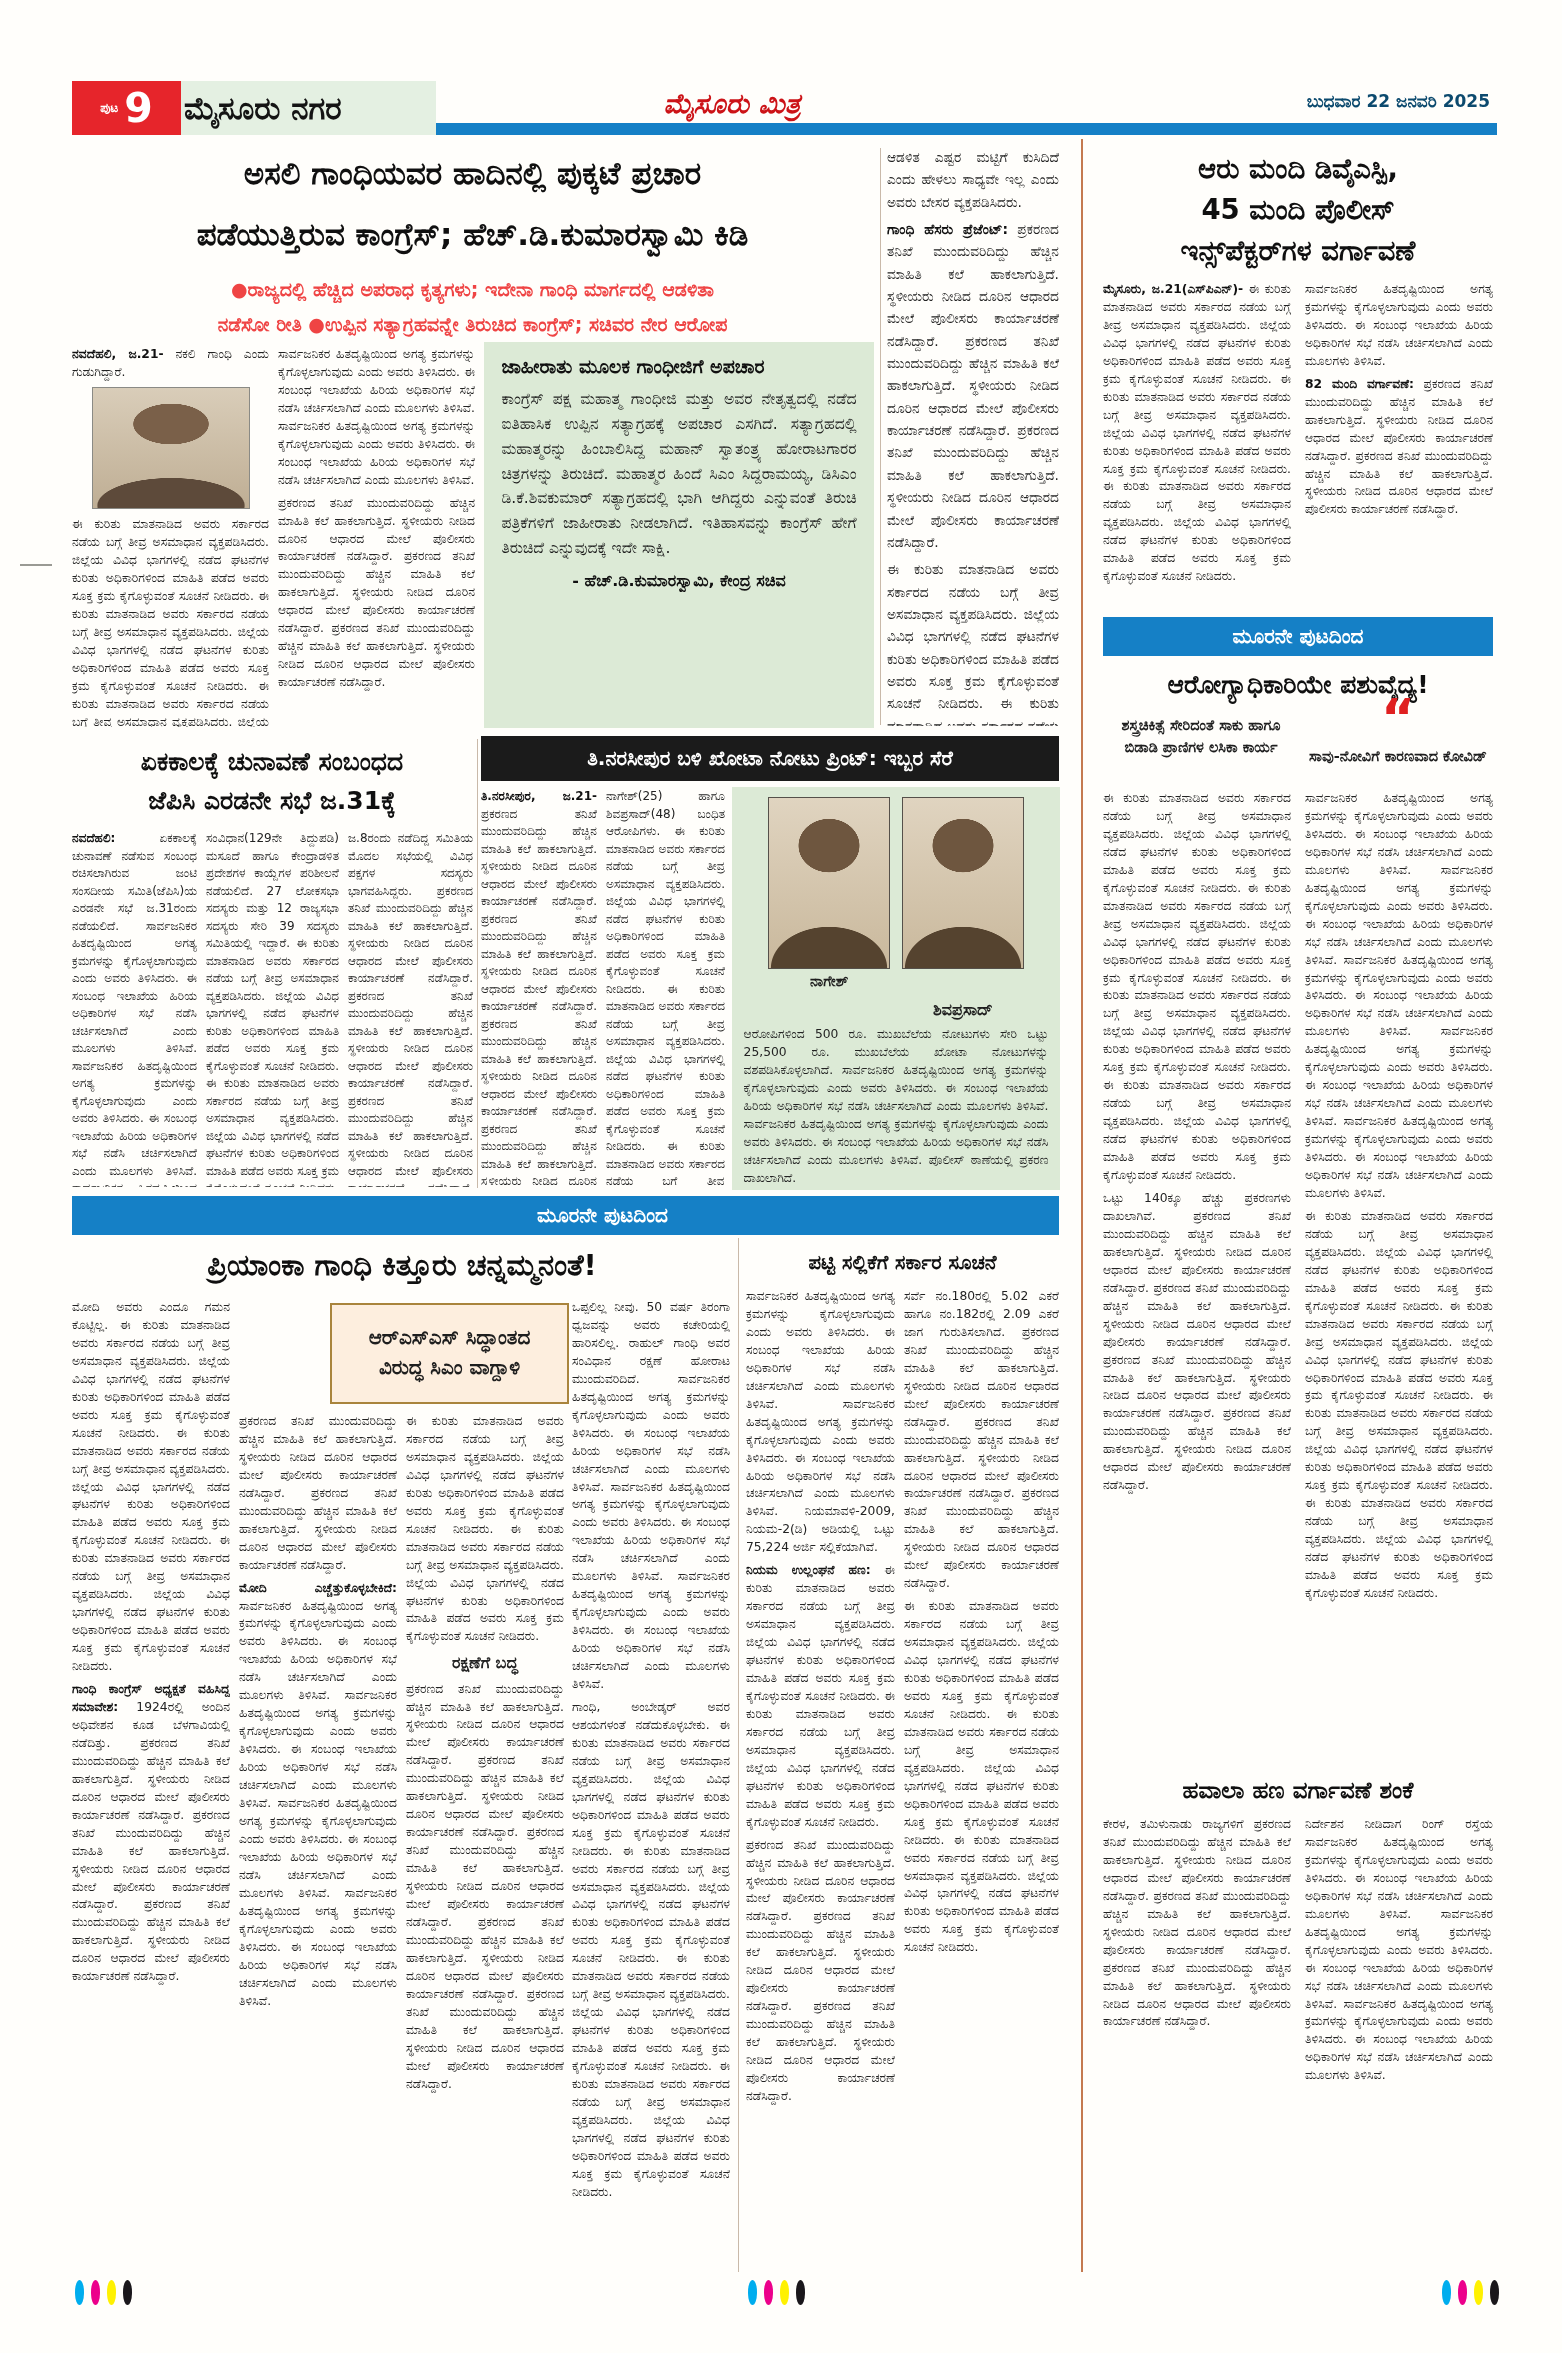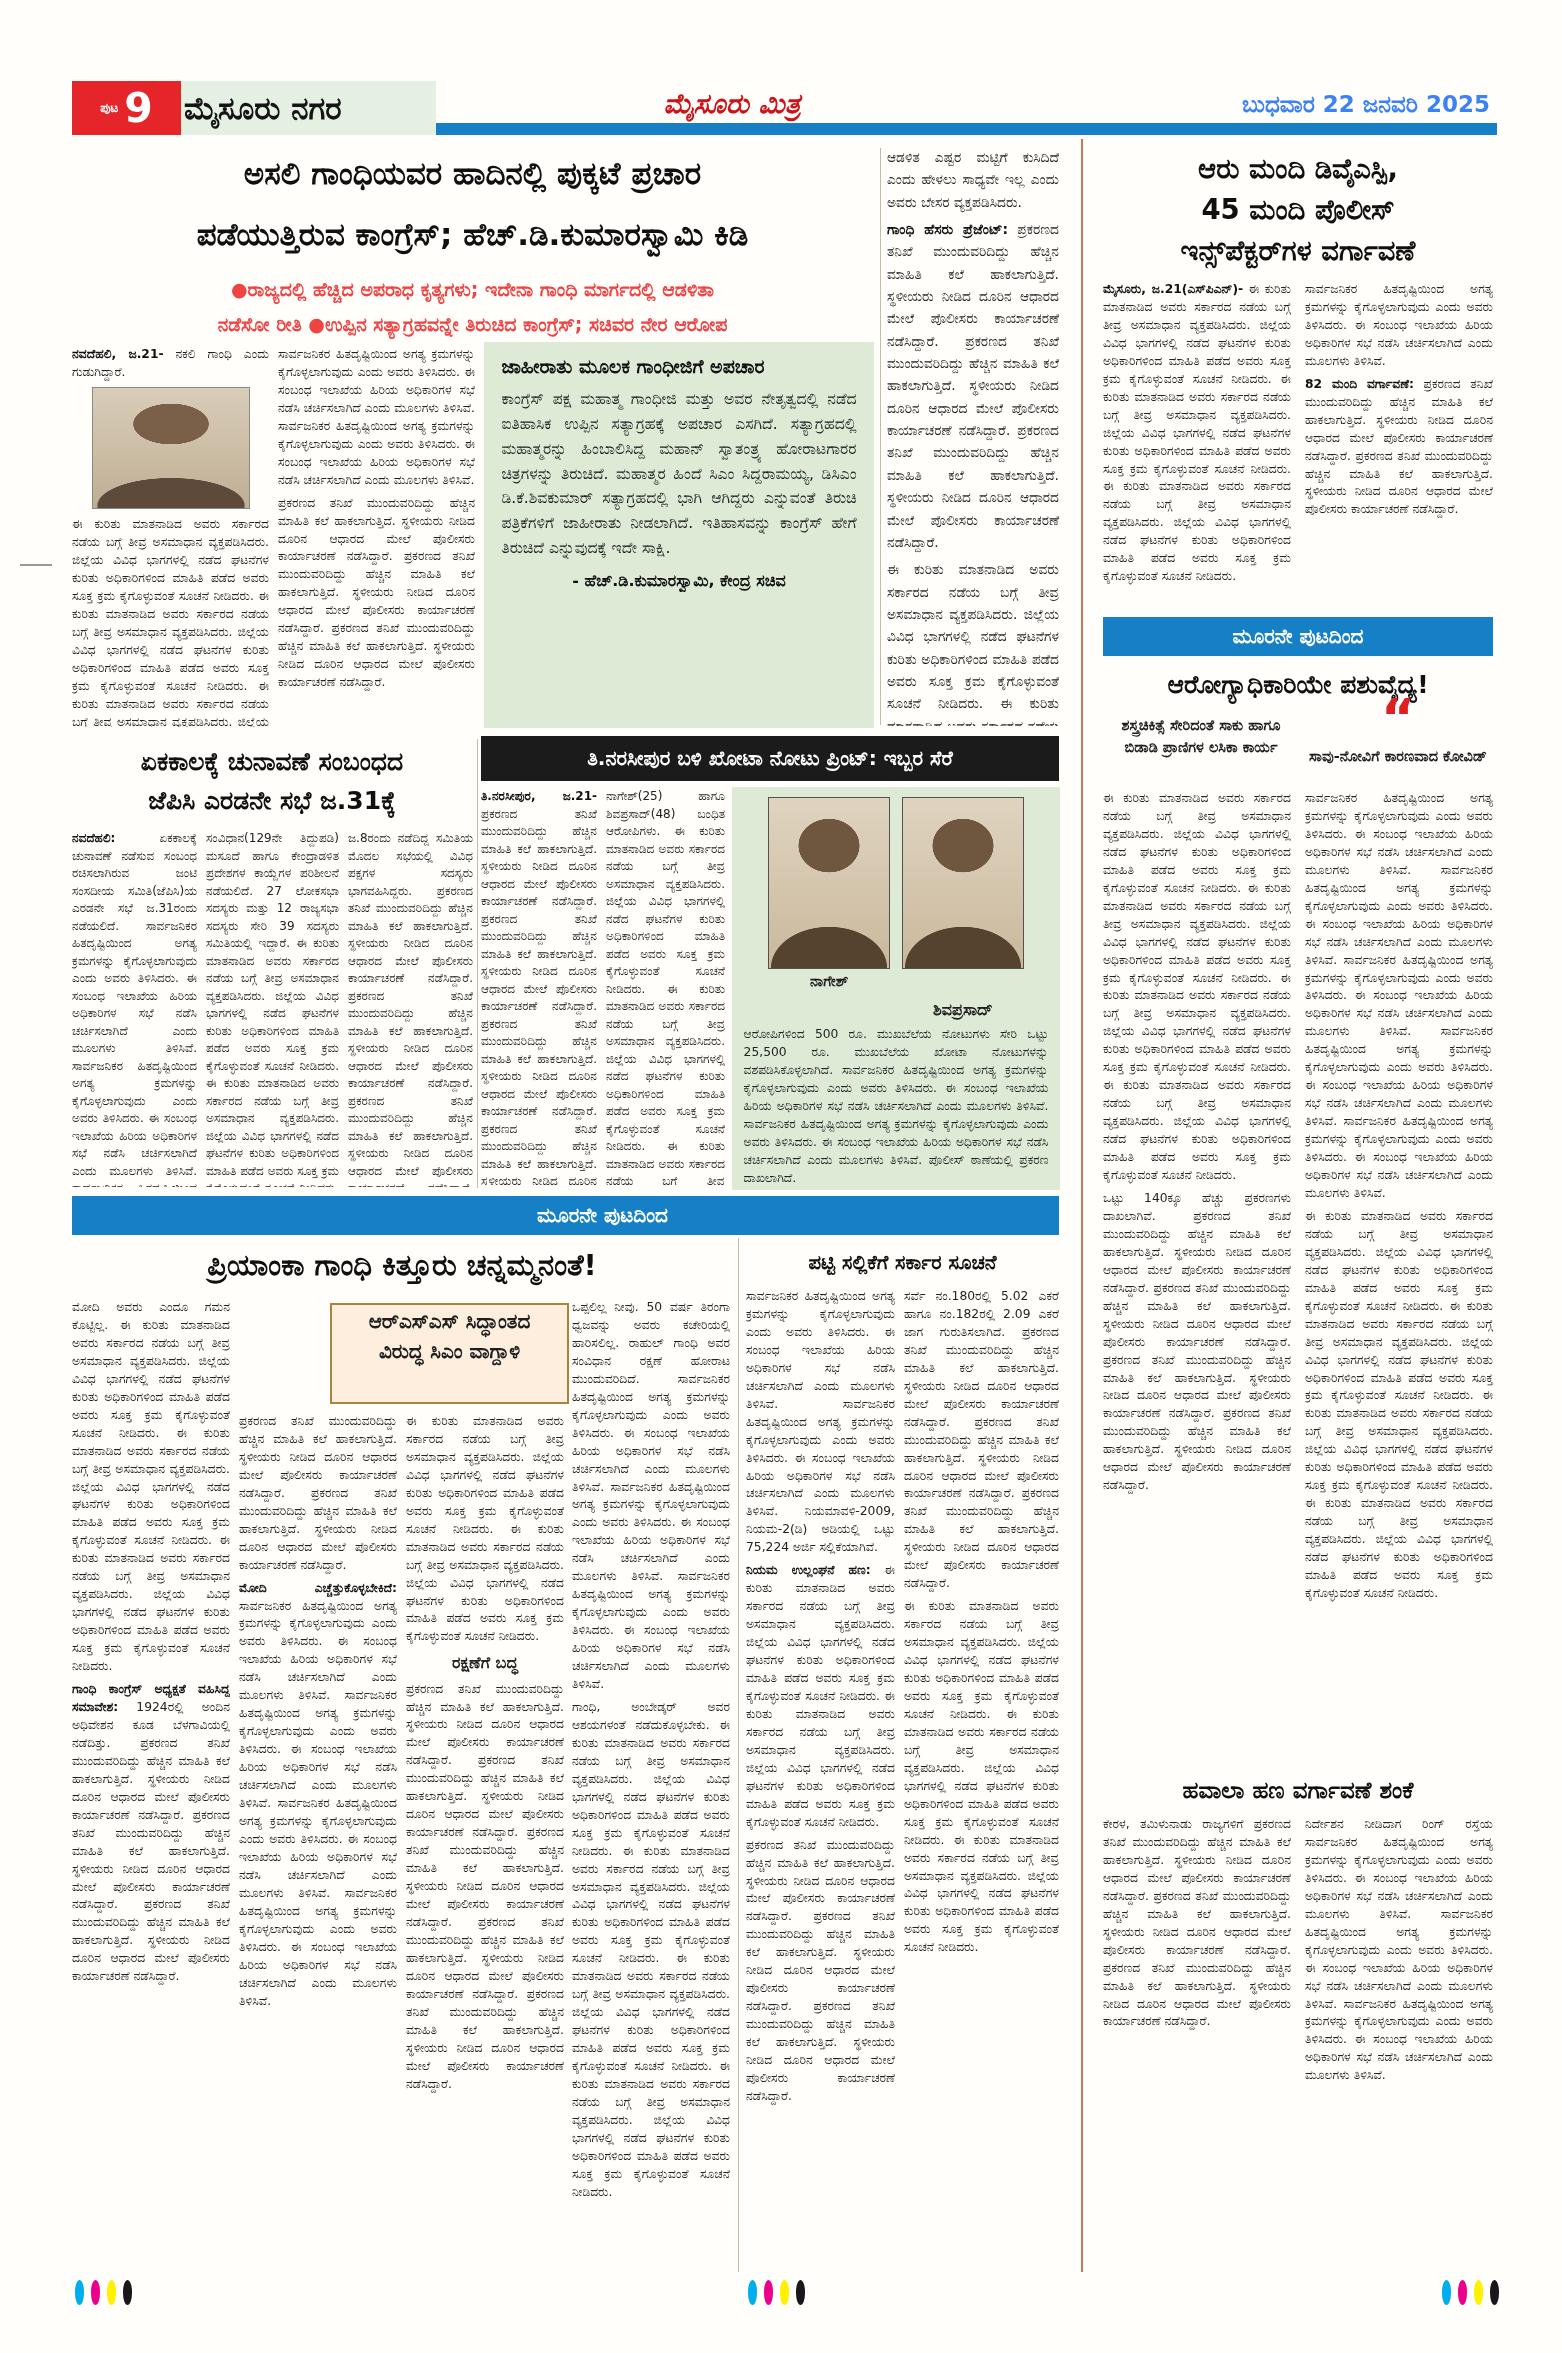--- a/index.html
+++ b/index.html
@@ -35,21 +35,21 @@
   <div class="abs" style="left:72px;top:81px;width:109px;height:54px;background:#e6252b;color:#fff;display:flex;align-items:center;justify-content:center;gap:5.8px;">
     <span style="font-size:12.3px;font-weight:bold;">ಪುಟ</span>
     <span style="font-size:41px;font-weight:bold;line-height:1;">9</span>
   </div>
   <div class="abs" style="left:181px;top:81px;width:255px;height:54px;background:#e4f0e2;display:flex;align-items:center;">
     <span style="font-size:31px;font-weight:bold;padding-left:3px;color:#141414;">ಮೈಸೂರು ನಗರ</span>
   </div>
   <div class="abs" style="left:580px;top:87px;width:304px;height:43px;text-align:center;">
     <span style="font-size:27.5px;font-weight:bold;font-style:italic;color:#cc1317;">ಮೈಸೂರು ಮಿತ್ರ</span>
   </div>
-  <div class="abs" style="left:1174px;top:91px;width:316px;height:38px;text-align:right;font-size:23px;font-weight:bold;color:#3b82f6;">ಬುಧವಾರ 22 ಜನವರಿ 2025</div>
+  <div class="abs" style="left:1174px;top:91px;width:316px;height:38px;text-align:right;font-size:17px;font-weight:bold;color:#0c4a6e;">ಬುಧವಾರ 22 ಜನವರಿ 2025</div>
   <div class="abs" style="left:436px;top:123px;width:1061px;height:11.6px;background:#1580c6;"></div>
   <div class="abs vline" style="left:1081px;top:139px;width:2.2px;height:2133px;"></div>
   <div class="abs" style="left:20px;top:564px;width:32px;height:2.2px;background:#9a9a94;"></div>
 
   <div>
     <div class="abs hl" style="left:72px;top:143px;width:801px;height:125px;font-size:31px;line-height:61px;">
       <div>ಅಸಲಿ ಗಾಂಧಿಯವರ ಹಾದಿನಲ್ಲಿ ಪುಕ್ಕಟೆ ಪ್ರಚಾರ</div>
       <div>ಪಡೆಯುತ್ತಿರುವ ಕಾಂಗ್ರೆಸ್; ಹೆಚ್.ಡಿ.ಕುಮಾರಸ್ವಾಮಿ ಕಿಡಿ</div>
     </div>
     <div class="abs" style="left:72px;top:272px;width:801px;height:70px;text-align:center;color:#ef4444;font-weight:bold;font-size:19px;line-height:35px;overflow:hidden;">
@@ -133,21 +133,21 @@
     </div>
   </div>
 
   <div class="abs bluebar" style="left:72px;top:1196px;width:987px;height:39px;font-size:20px;line-height:39px;text-align:right;padding-right:391px;box-sizing:border-box;">
     <span>ಮೂರನೇ ಪುಟದಿಂದ</span>
   </div>
 
   <div>
     <div class="abs hl" style="left:87px;top:1242px;width:630px;height:46px;font-size:29px;line-height:46px;white-space:nowrap;">ಪ್ರಿಯಾಂಕಾ ಗಾಂಧಿ ಕಿತ್ತೂರು ಚನ್ನಮ್ಮನಂತೆ!</div>
 
-    <div class="abs tanbox" style="left:330px;top:1303px;width:239px;height:101px;text-align:center;padding-top:4px;overflow:hidden;">
+    <div class="abs tanbox" style="left:330px;top:1303px;width:239px;height:101px;text-align:center;padding-top:20px;overflow:hidden;">
       <div style="font-size:20px;font-weight:bold;">ಆರ್‌ಎಸ್‌ಎಸ್ ಸಿದ್ಧಾಂತದ</div>
       <div style="font-size:20px;font-weight:bold;margin-top:5.8px;">ವಿರುದ್ಧ ಸಿಎಂ ವಾಗ್ದಾಳಿ</div>
     </div>
 
     <div class="abs bt" style="left:72px;top:1299px;width:158px;height:973px;">
       <p><span>ಮೋದಿ ಅವರು ಎಂದೂ ಗಮನ ಕೊಟ್ಟಿಲ್ಲ.</span>
          <span>ಈ ಕುರಿತು ಮಾತನಾಡಿದ ಅವರು ಸರ್ಕಾರದ ನಡೆಯ ಬಗ್ಗೆ ತೀವ್ರ ಅಸಮಾಧಾನ ವ್ಯಕ್ತಪಡಿಸಿದರು. ಜಿಲ್ಲೆಯ ವಿವಿಧ ಭಾಗಗಳಲ್ಲಿ ನಡೆದ ಘಟನೆಗಳ ಕುರಿತು ಅಧಿಕಾರಿಗಳಿಂದ ಮಾಹಿತಿ ಪಡೆದ ಅವರು ಸೂಕ್ತ ಕ್ರಮ ಕೈಗೊಳ್ಳುವಂತೆ ಸೂಚನೆ ನೀಡಿದರು. ಈ ಕುರಿತು ಮಾತನಾಡಿದ ಅವರು ಸರ್ಕಾರದ ನಡೆಯ ಬಗ್ಗೆ ತೀವ್ರ ಅಸಮಾಧಾನ ವ್ಯಕ್ತಪಡಿಸಿದರು. ಜಿಲ್ಲೆಯ ವಿವಿಧ ಭಾಗಗಳಲ್ಲಿ ನಡೆದ ಘಟನೆಗಳ ಕುರಿತು ಅಧಿಕಾರಿಗಳಿಂದ ಮಾಹಿತಿ ಪಡೆದ ಅವರು ಸೂಕ್ತ ಕ್ರಮ ಕೈಗೊಳ್ಳುವಂತೆ ಸೂಚನೆ ನೀಡಿದರು. ಈ ಕುರಿತು ಮಾತನಾಡಿದ ಅವರು ಸರ್ಕಾರದ ನಡೆಯ ಬಗ್ಗೆ ತೀವ್ರ ಅಸಮಾಧಾನ ವ್ಯಕ್ತಪಡಿಸಿದರು. ಜಿಲ್ಲೆಯ ವಿವಿಧ ಭಾಗಗಳಲ್ಲಿ ನಡೆದ ಘಟನೆಗಳ ಕುರಿತು ಅಧಿಕಾರಿಗಳಿಂದ ಮಾಹಿತಿ ಪಡೆದ ಅವರು ಸೂಕ್ತ ಕ್ರಮ ಕೈಗೊಳ್ಳುವಂತೆ ಸೂಚನೆ ನೀಡಿದರು.</span></p>
       <p><b>ಗಾಂಧಿ ಕಾಂಗ್ರೆಸ್ ಅಧ್ಯಕ್ಷತೆ ವಹಿಸಿದ್ದ ಸಮಾವೇಶ:</b>
          <span>1924ರಲ್ಲಿ ಅಂದಿನ ಅಧಿವೇಶನ ಕೂಡ ಬೆಳಗಾವಿಯಲ್ಲಿ ನಡೆದಿತ್ತು.</span>
          <span>ಪ್ರಕರಣದ ತನಿಖೆ ಮುಂದುವರಿದಿದ್ದು ಹೆಚ್ಚಿನ ಮಾಹಿತಿ ಕಲೆ ಹಾಕಲಾಗುತ್ತಿದೆ. ಸ್ಥಳೀಯರು ನೀಡಿದ ದೂರಿನ ಆಧಾರದ ಮೇಲೆ ಪೊಲೀಸರು ಕಾರ್ಯಾಚರಣೆ ನಡೆಸಿದ್ದಾರೆ. ಪ್ರಕರಣದ ತನಿಖೆ ಮುಂದುವರಿದಿದ್ದು ಹೆಚ್ಚಿನ ಮಾಹಿತಿ ಕಲೆ ಹಾಕಲಾಗುತ್ತಿದೆ. ಸ್ಥಳೀಯರು ನೀಡಿದ ದೂರಿನ ಆಧಾರದ ಮೇಲೆ ಪೊಲೀಸರು ಕಾರ್ಯಾಚರಣೆ ನಡೆಸಿದ್ದಾರೆ. ಪ್ರಕರಣದ ತನಿಖೆ ಮುಂದುವರಿದಿದ್ದು ಹೆಚ್ಚಿನ ಮಾಹಿತಿ ಕಲೆ ಹಾಕಲಾಗುತ್ತಿದೆ. ಸ್ಥಳೀಯರು ನೀಡಿದ ದೂರಿನ ಆಧಾರದ ಮೇಲೆ ಪೊಲೀಸರು ಕಾರ್ಯಾಚರಣೆ ನಡೆಸಿದ್ದಾರೆ.</span></p>

